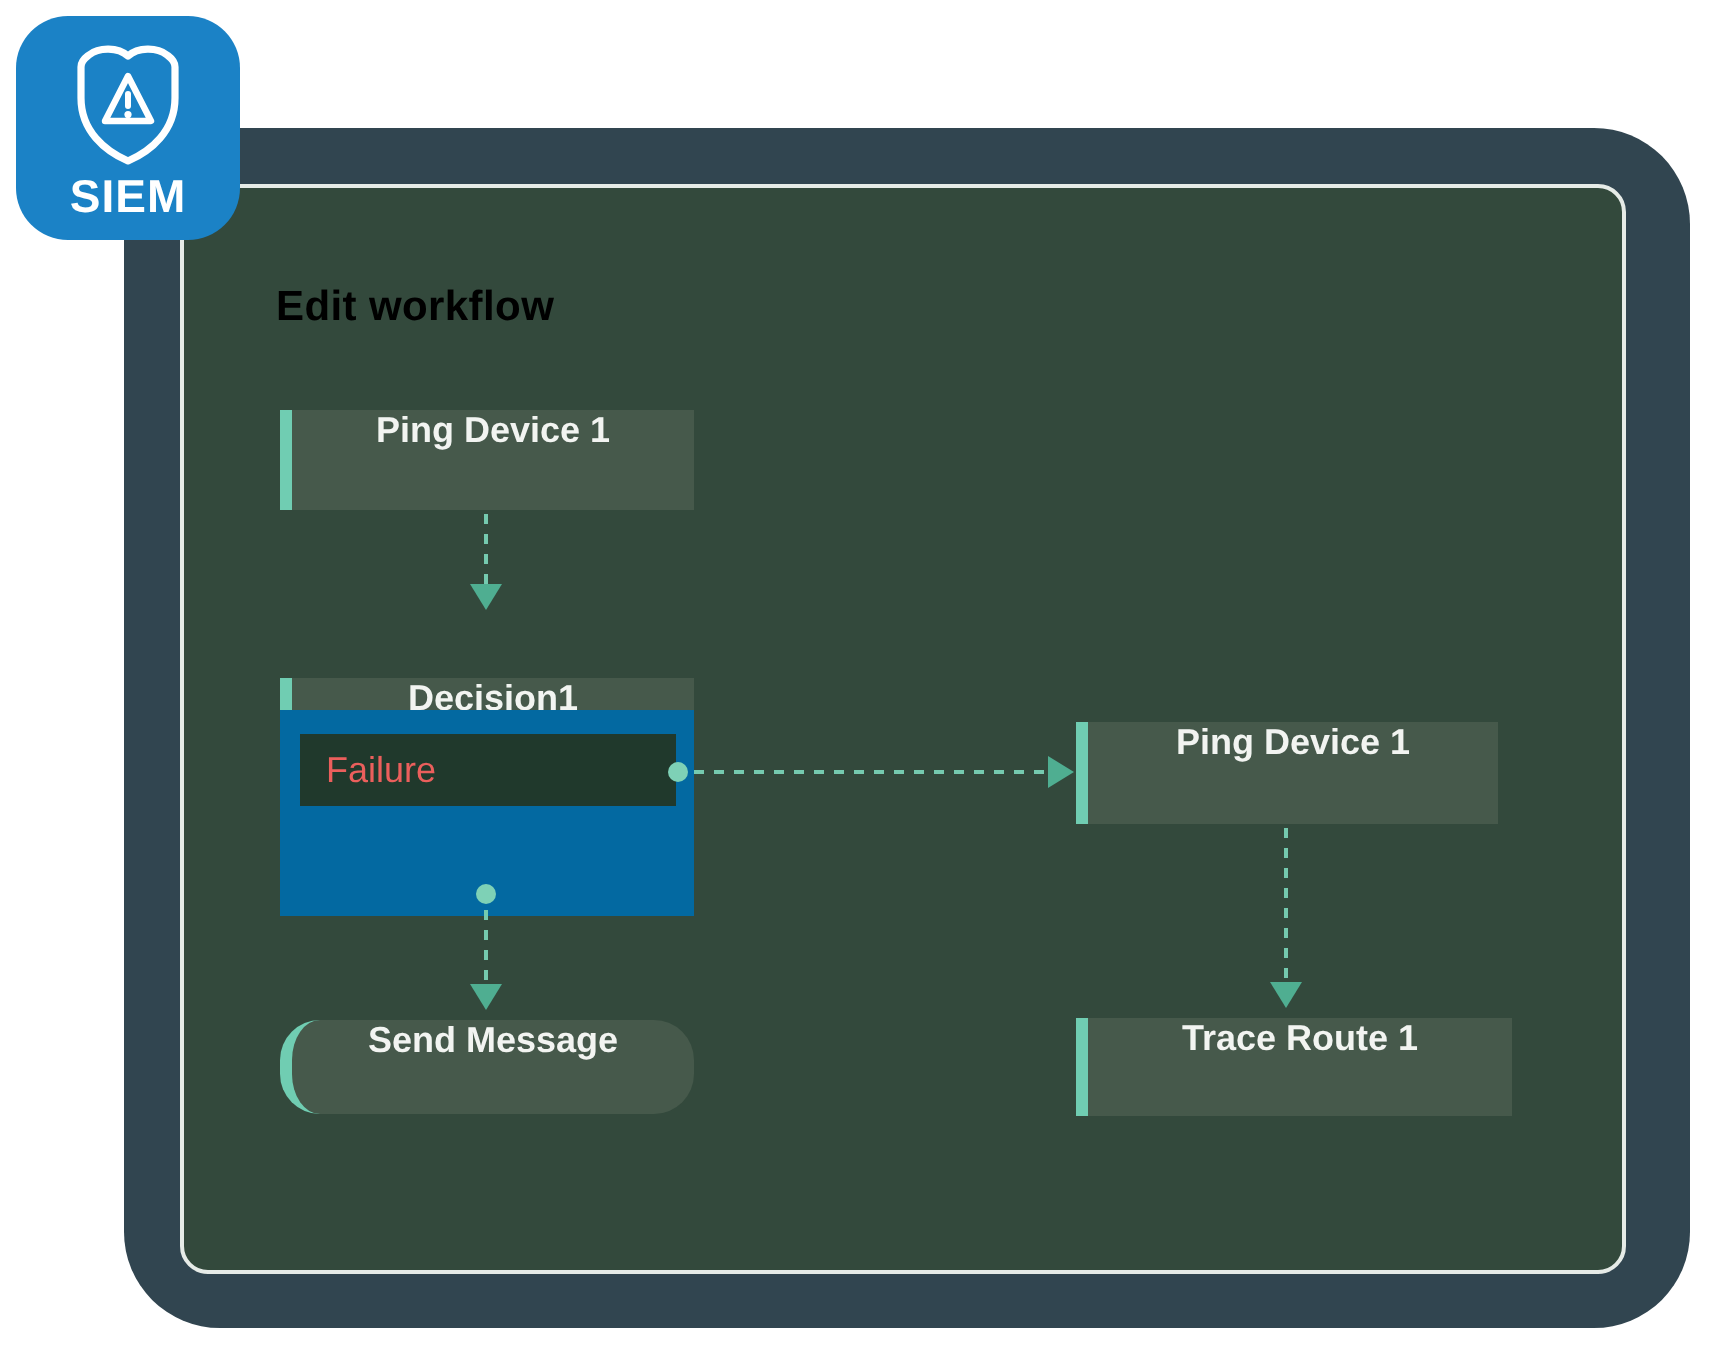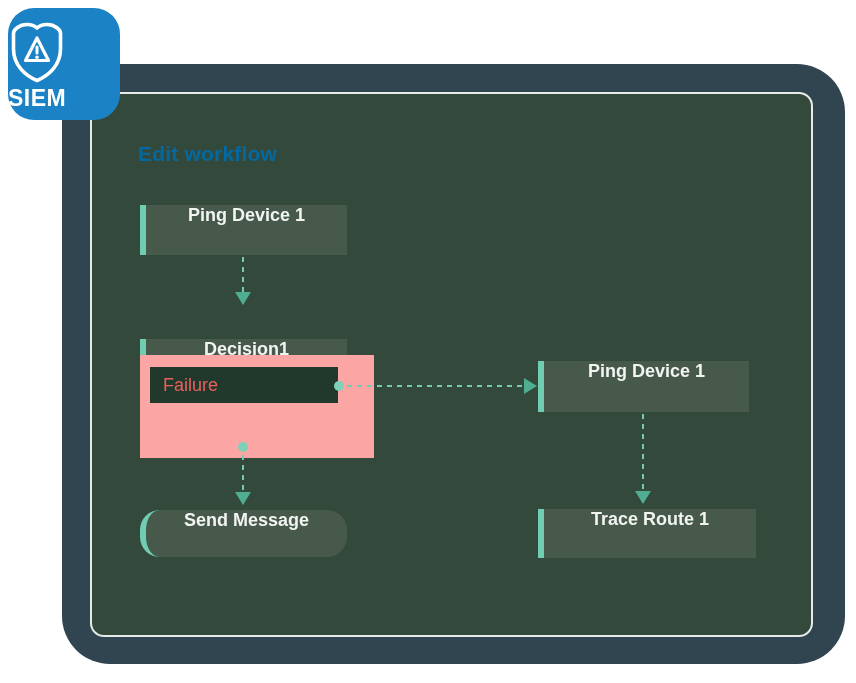--- a/index.html
+++ b/index.html
@@ -21,32 +21,32 @@
     border: 2px solid #E6EBE7;
     border-radius: 14px;
   }
 
   
   .siem-badge {
     position: absolute; left: 8px; top: 8px;
     width: 112px; height: 112px;
     background: #1B82C6; border-radius: 26px;
     display: flex; flex-direction: column;
-    align-items: flex-start; justify-content: flex-start;
+    align-items: center; justify-content: flex-start;
     z-index: 5;
   }
   .siem-badge svg { margin-top: 13px; }
   .siem-label {
     color: #ffffff; font-weight: bold; font-size: 23px;
     letter-spacing: 0.5px; margin-top: 2px;
   }
 
   .page-title {
     position: absolute; left: 138px; top: 142px;
-    font-size: 21px; font-weight: bold; color: #0369a1;
+    font-size: 21px; font-weight: bold; color: #000000;
     letter-spacing: 0.2px;
   }
 
   
   .node {
     position: absolute;
     background: #46594B;
     border-left: 6px solid #70CDB2;
     color: #F2F4F1;
     font-size: 18px; font-weight: bold;
@@ -55,22 +55,22 @@
   }
   .node-ping-left   { left: 140px; top: 205px; width: 207px; height: 50px; }
   .node-decision-hd { left: 140px; top: 305px; width: 207px; height: 49px; margin-top: 34px; }
   .node-send-msg    { left: 140px; top: 510px; width: 207px; height: 47px; border-radius: 20px; }
   .node-ping-right  { left: 538px; top: 361px; width: 211px; height: 51px; }
   .node-trace-route { left: 538px; top: 509px; width: 218px; height: 49px; }
 
   
   .decision-body {
     position: absolute; left: 140px; top: 355px;
-    width: 234px; height: 103px;
-    background: #fca5a5;
+    width: 207px; height: 103px;
+    background: #0369a1;
   }
   .branch {
     position: absolute; left: 10px; width: 188px;
     background: #20392C;
     display: flex; align-items: center;
     padding-left: 13px;
     font-size: 18px; font-weight: normal;
     cursor: pointer;
   }
   .branch-failure { top: 12px; height: 36px; }

